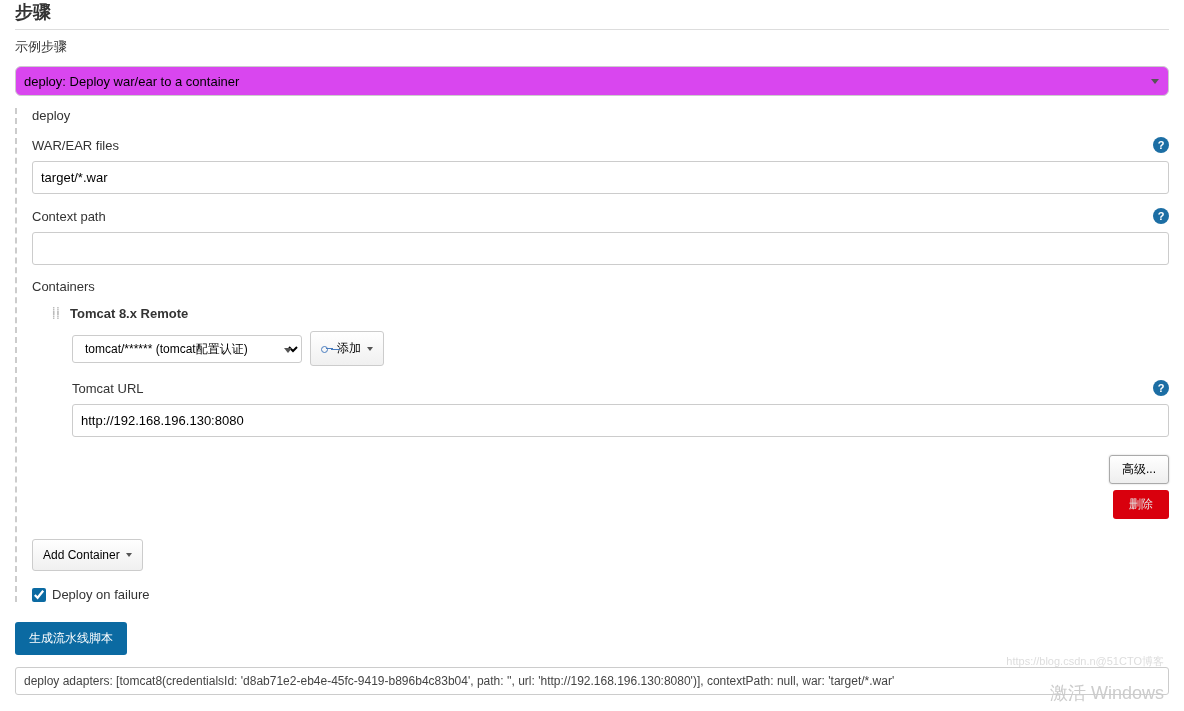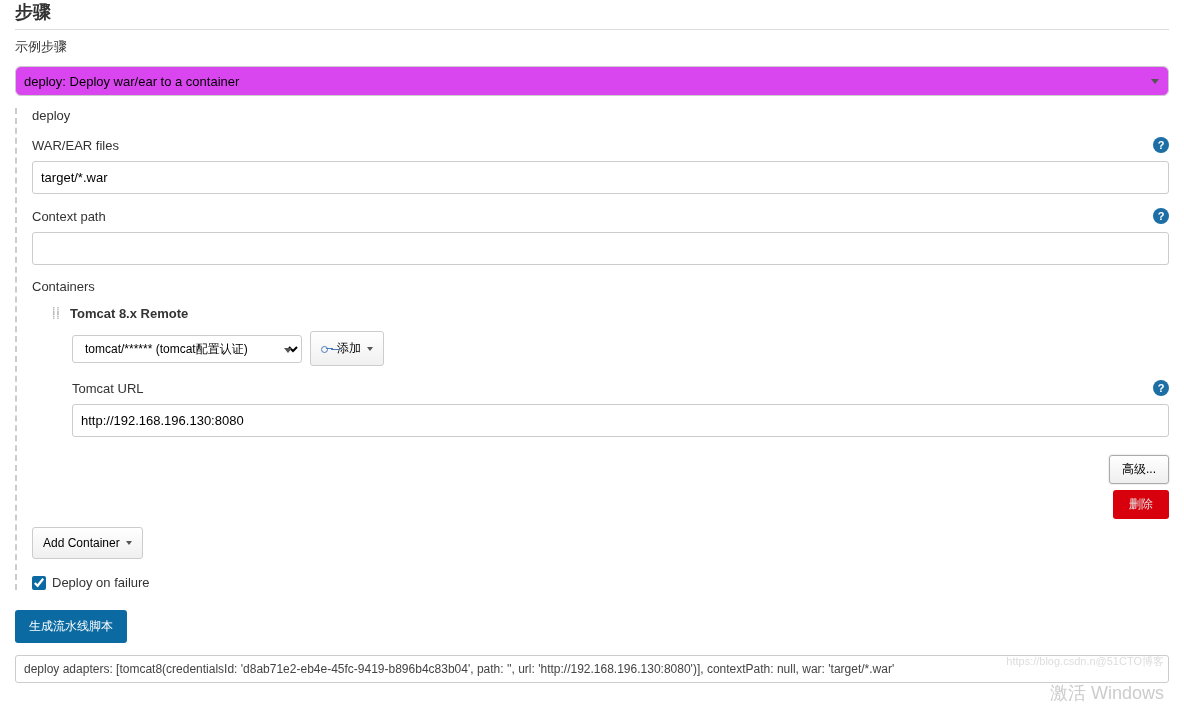--- a/index.html
+++ b/index.html
@@ -21,21 +21,21 @@
 .row-controls{display:flex;gap:8px;align-items:center;margin-top:6px}
 .select-cred{height:28px;border:1px solid #ccc;border-radius:3px;padding:0 22px 0 8px;font-size:12px;background:#fff;min-width:230px}
 .btn{border:1px solid #ccc;background:linear-gradient(#fff,#f0f0f0);border-radius:3px;padding:8px 10px;font-size:12px;cursor:pointer;display:inline-flex;align-items:center;gap:4px}
 .caret-down{display:inline-block;border-left:3px solid transparent;border-right:3px solid transparent;border-top:4px solid #555;margin-left:2px}
 .key-icon{display:inline-block;width:12px;height:7px;position:relative}
 .key-icon::before{content:"";position:absolute;left:0;top:1px;width:5px;height:5px;border:1px solid #4a7dbf;border-radius:50%}
 .key-icon::after{content:"";position:absolute;left:5px;top:3px;width:7px;height:1px;background:#4a7dbf;box-shadow:5px 1px 0 #4a7dbf,7px 1px 0 #4a7dbf}
 .btn-row-right{display:flex;flex-direction:column;gap:6px;align-items:flex-end;margin-top:18px}
 .btn-advanced{border:1px solid #aaa;background:linear-gradient(#fff,#eee);border-radius:3px;padding:5px 12px;font-size:12px;cursor:pointer;box-shadow:0 0 2px rgba(0,0,0,.2)}
 .btn-delete{background:#d9000d;color:#e5e5e5;border:none;border-radius:3px;padding:6px 16px;font-size:12px;cursor:pointer}
-.add-container-row{margin-top:8px;margin-bottom:16px}
+.add-container-row{margin-top:20px;margin-bottom:16px}
 .checkbox-row{display:flex;align-items:center;gap:6px;margin-bottom:20px}
 .checkbox-row input[type=checkbox]{width:14px;height:14px;accent-color:#0b6aa2}
 .btn-generate{background:#0b6aa2;color:#fff;border:none;border-radius:3px;padding:8px 14px;font-size:12px;cursor:pointer;margin-bottom:12px}
 .output-box{width:100%;border:1px solid #ccc;border-radius:3px;padding:6px 8px;font-size:12px;color:#444;background:#fff;min-height:28px}
 .watermark{position:fixed;right:20px;bottom:6px;color:#ccc;font-size:18px;pointer-events:none}
 .watermark-small{position:fixed;right:20px;bottom:42px;color:#ddd;font-size:11px;pointer-events:none}
 </style>
 </head>
 <body>
 

